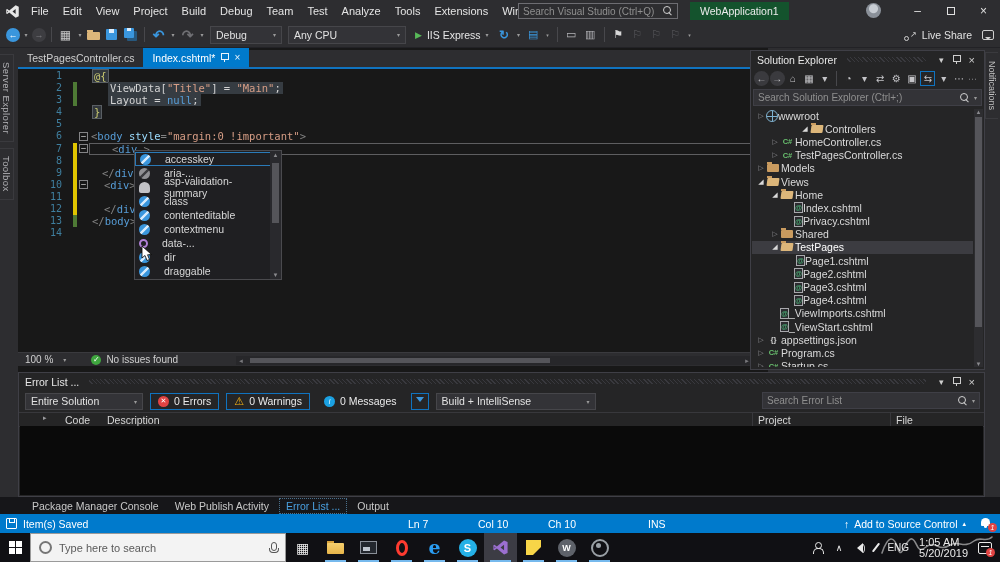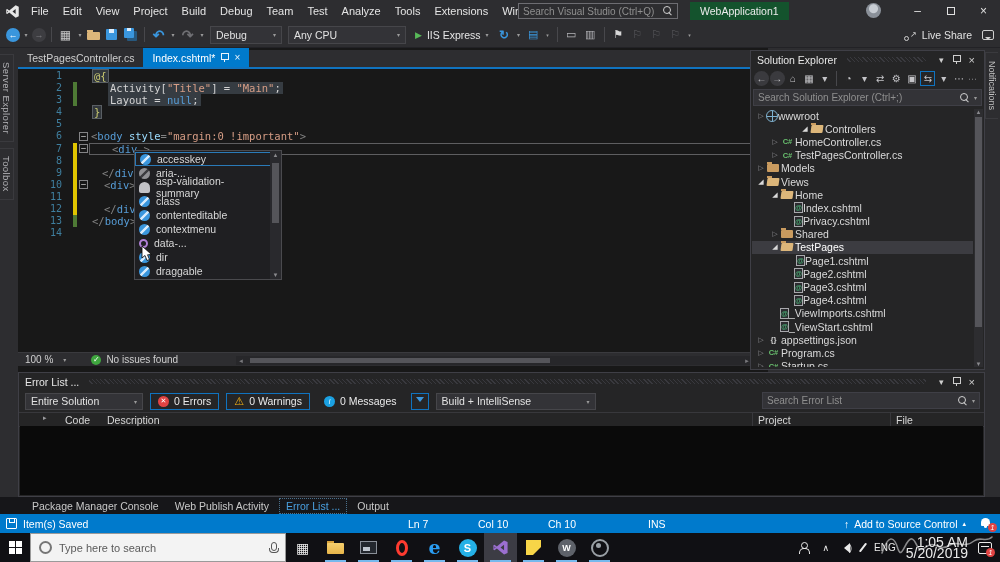--- a/index.html
+++ b/index.html
@@ -213,28 +213,28 @@
 .tray{margin-left:auto;display:flex;align-items:center;gap:10px;padding-right:8px;color:#eaeaea}
 .ppl{position:relative;width:13px;height:11px}
 .ppl::before{content:'';position:absolute;left:2px;top:0;width:5px;height:5px;border:1px solid #eaeaea;border-radius:50%}
 .ppl::after{content:'';position:absolute;left:0;top:6px;width:9px;height:5px;border:1px solid #eaeaea;border-bottom:0;border-radius:5px 5px 0 0}
 .chev-up{font-size:9px}
 .spk{display:flex;align-items:center}
 .spk i{width:0;height:0;border:5px solid transparent;border-right:6px solid #eaeaea;display:block}
 .spk b{font-size:9px;font-weight:normal;margin-left:-1px}
 .pen{width:2px;height:11px;background:#eaeaea;transform:rotate(38deg);border-radius:1px}
 .lang{font-size:10px}
-.clock{text-align:right;font-size:14px;line-height:10.5px}
+.clock{font-size:11px;line-height:10.5px}
 .tray-notif{position:relative;width:14px;height:12px;border:1px solid #eaeaea;border-radius:2px}
 .tray-notif::before{content:'';position:absolute;left:2px;top:3px;width:8px;height:1px;background:#eaeaea}
 .tray-notif .badge{right:-4px;bottom:-4px}
 
 
 #ipopup{position:absolute;left:134px;top:150px;width:148px;height:130px;background:#1f1f22;border:1px solid #4a4a4e;z-index:40;padding:1px 0}
-.irow{height:14px;display:flex;align-items:center;gap:6px;padding:0 14px 0 4px;font-size:10.5px;color:#d8d8d8;position:relative}
+.irow{height:14px;display:flex;align-items:center;gap:14px;padding:0 14px 0 4px;font-size:10.5px;color:#d8d8d8;position:relative}
 .irow.selected{border:1px solid #2a7ab8}
 .ii{width:11px;height:11px;flex:0 0 auto;display:flex;align-items:center;justify-content:center}
 .ii-html-attribute{border-radius:50%;background:linear-gradient(135deg,#3a96dd 40%,#d6eafc 44%,#d6eafc 56%,#3a96dd 60%)}
 .ii-aria-attribute{border-radius:50%;background:linear-gradient(135deg,#909094 40%,#3c3c40 44%,#3c3c40 56%,#909094 60%)}
 .ii-asp-helper{border-radius:50% 50% 2px 2px;background:#c2c2c6}
 .ii-data-attribute{width:9px;height:9px;border-radius:50%;border:2px solid #b180d7}
 #ipopup .ip-scroll{position:absolute;right:0;top:0;width:11px;height:100%;background:#29292d}
 #ipopup .ip-up{position:absolute;top:1px;left:0;width:11px;text-align:center;font-size:6px;color:#8a8a8e}
 #ipopup .ip-down{position:absolute;bottom:1px;left:0;width:11px;text-align:center;font-size:6px;color:#8a8a8e}
 #ipopup .ip-thumb{position:absolute;left:2px;width:7px;top:12px;height:60px;background:#55555a}
@@ -364,21 +364,21 @@
             <span class="bar-col"></span>
             <span class="ln-fold"></span>
             <span class="code-body"><span style="display: inline-block; width: 1px;"></span><span class="c-razor seg-box">@{</span></span>
           </div>
           <div class="code-line">
             <span class="ln-num">2</span>
             <span class="bar-col">
               <i class="ln-chg chg-green"></i>
             </span>
             <span class="ln-fold"></span>
-            <span class="code-body"><span style="display: inline-block; width: 17px;"></span><span class="sel-wrap"><span class="c-plain">Activity[</span><span class="c-str">"Title"</span><span class="c-plain">] = </span><span class="c-str">"Main"</span><span class="c-plain">;</span></span></span>
+            <span class="code-body"><span style="display: inline-block; width: 17px;"></span><span class="sel-wrap"><span class="c-plain">ViewData[</span><span class="c-str">"Title"</span><span class="c-plain">] = </span><span class="c-str">"Main"</span><span class="c-plain">;</span></span></span>
           </div>
           <div class="code-line">
             <span class="ln-num">3</span>
             <span class="bar-col">
               <i class="ln-chg chg-green"></i>
             </span>
             <span class="ln-fold"></span>
             <span class="code-body"><span style="display: inline-block; width: 17px;"></span><span class="sel-wrap"><span class="c-plain">Layout = </span><span class="c-kw">null</span><span class="c-plain">;</span></span></span>
           </div>
           <div class="code-line">

